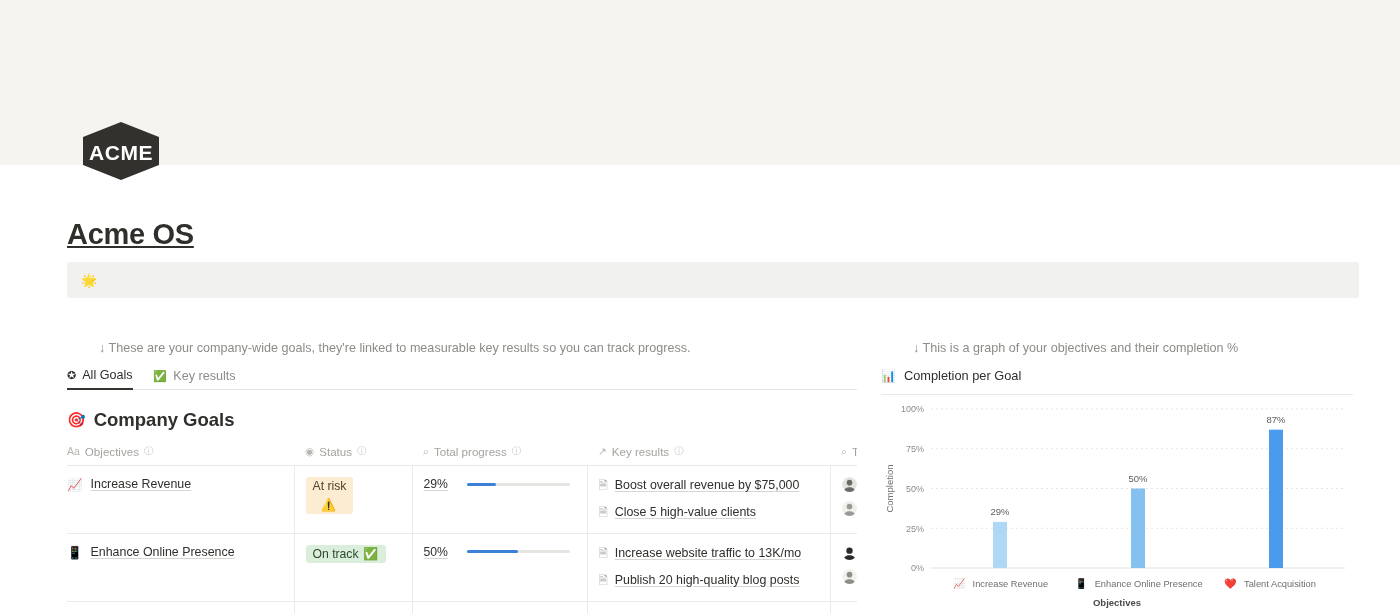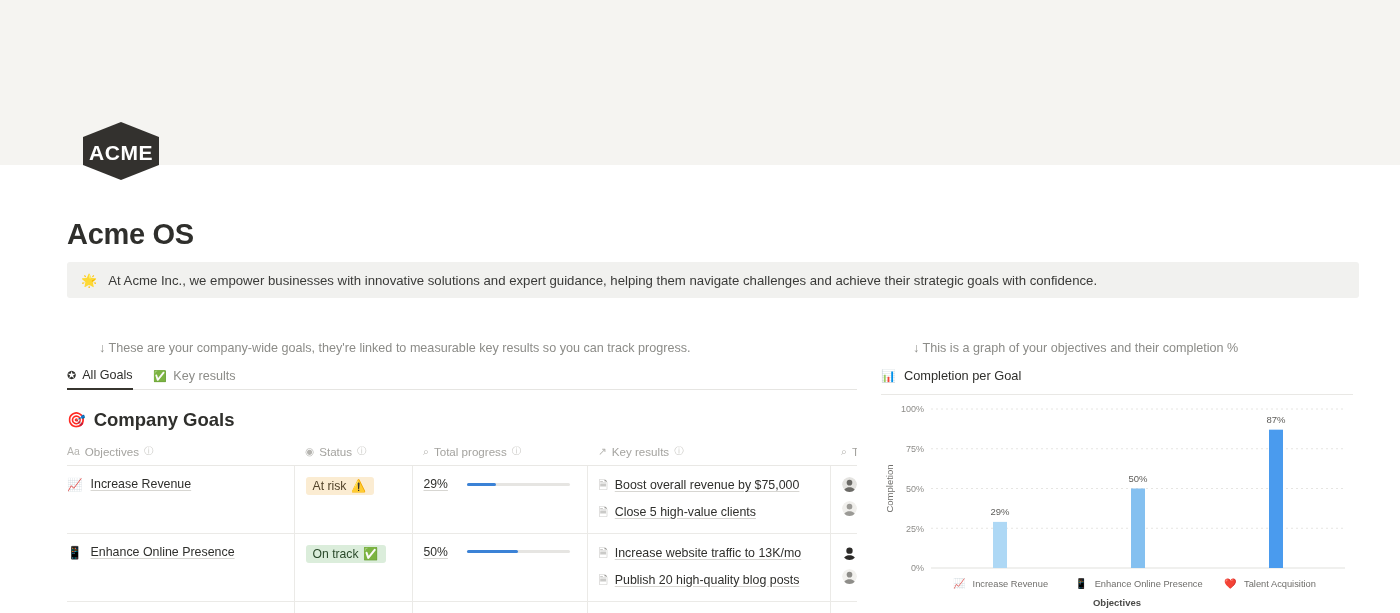--- a/index.html
+++ b/index.html
@@ -15,21 +15,21 @@
   .header-band {
     position: absolute; left:0; top:0; width:1400px; height:165px;
     background:#f5f4f1;
   }
   .logo-wrap { position:absolute; left:79px; top:121px; width:84px; height:60px; }
   .logo-hex { width:84px; height:60px; display:block; }
 
   
   .page-title {
     position:absolute; left:67px; top:218px;
-    font-size:29px; font-weight:bold; color:#2f2f2c; letter-spacing:-0.3px;
+    font-size:29px; font-weight:bold; color:#2f2f2c; letter-spacing:-0.3px;text-decoration:underline;
   }
 
   
   .callout {
     position:absolute; left:67px; top:262px; width:1292px; height:36px;
     background:#f1f1ef; border-radius:3px;
     display:flex; align-items:center; padding:0 14px;
   }
   .callout-icon { font-size:13px; margin-right:11px; line-height:1; }
   .callout-text { font-size:13.2px; color:#3a3a38; }
@@ -77,21 +77,21 @@
   .tbl td.first { padding-left:0; }
   .tbl td.pad { padding-left:11px; }
   .tbl td.noborder { border-right:none; }
   .tbl th.pad { padding-left:11px; }
 
   .obj-cell { display:flex; align-items:flex-start; gap:8px; }
   .obj-emoji { font-size:12.5px; line-height:1.35; }
   .obj-label { text-decoration:underline; text-decoration-color:#d7d6d2; text-underline-offset:2px; }
 
   .badge { display:inline-flex; align-items:center; gap:5px; border-radius:3px; padding:2px 7px; font-size:12.2px; }
-  .badge.atrisk  { background:#fbecd2; color:#52432a; }
+  .badge.atrisk  { background:#fbecd2; color:#52432a;flex-direction:column; }
   .badge.ontrack { background:#dbeddb; color:#2b4a2b; }
 
   .prog-row { display:flex; align-items:center; gap:9px; }
   .prog-num { font-size:12.2px; color:#2f2f2c; min-width:34px; text-decoration:underline; text-decoration-color:#d7d6d2; text-underline-offset:2px;}
   .prog-bar { position:relative; width:103px; height:3px; background:#e6e5e2; border-radius:2px; }
   .prog-fill { position:absolute; left:0; top:0; height:3px; background:#3b82d6; border-radius:2px; }
 
   .kr-item { display:flex; align-items:flex-start; gap:7px; margin-bottom:9px; }
   .kr-item:last-child { margin-bottom:0; }
   .kr-icon { font-size:11.5px; color:#9b9a96; flex:0 0 auto; line-height:1.4; }
@@ -122,21 +122,20 @@
     <svg class="logo-hex" viewBox="0 0 84 60">
       <polygon points="42,1 80,16 80,44 42,59 4,44 4,16" fill="#33312e" rx="6"></polygon>
       <text x="42" y="39" text-anchor="middle" font-family="Liberation Sans, sans-serif" font-size="21" font-weight="bold" fill="#ffffff" letter-spacing="0.5">ACME</text>
     </svg>
   </div>
 
   <div class="page-title">Acme OS</div>
 
   <div class="callout">
     <span class="callout-icon">🌟</span>
-    <span class="callout-text">At Acme Inc., we empower businesses with innovative solutions and expert guidance, helping them navigate challenges and achieve their strategic goals with confidence.</span>
   </div>
 
   <div class="col-left">
 
     <div class="caption">↓ These are your company-wide goals, they're linked to measurable key results so you can track progress.</div>
 
     <div class="tabs">
       <div class="tab active">
         <span class="ticon">✪</span>
         <span>All Goals</span>

